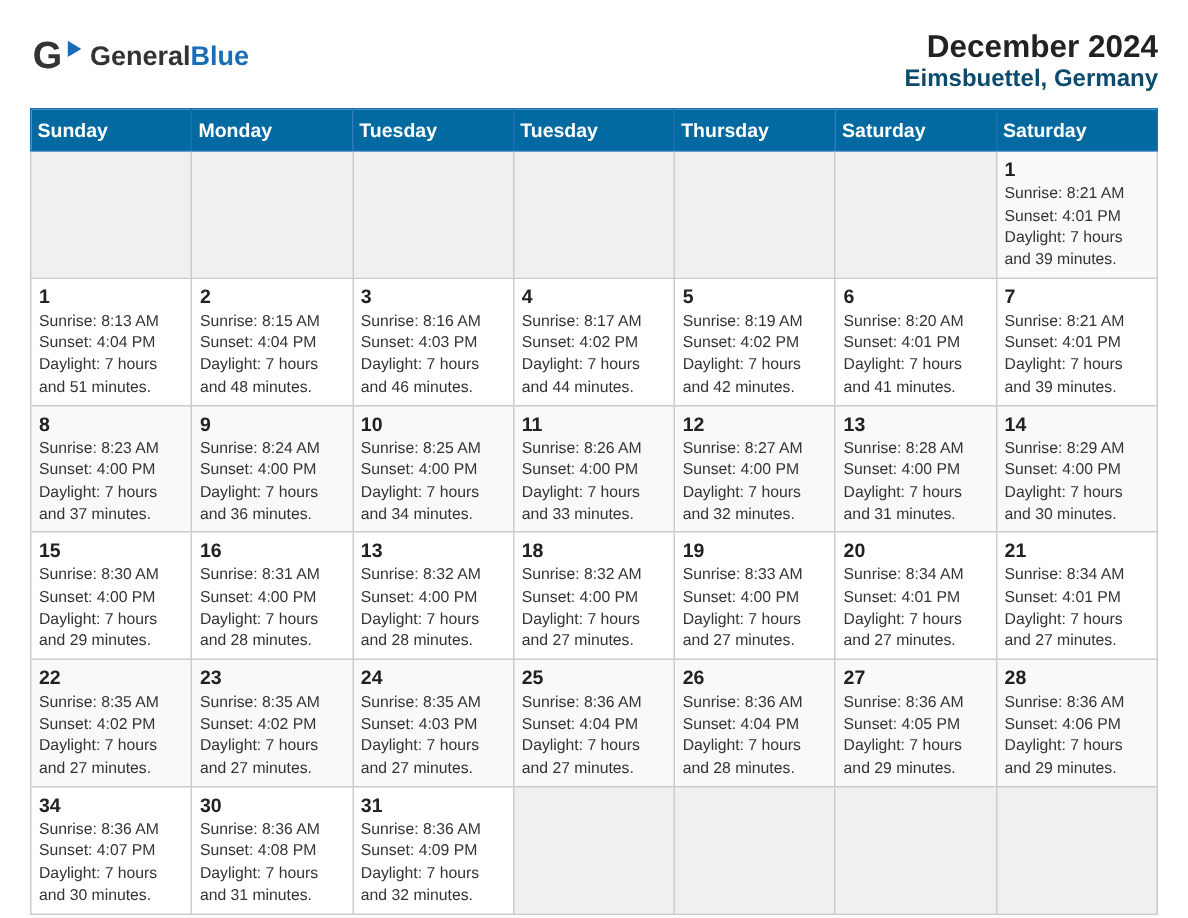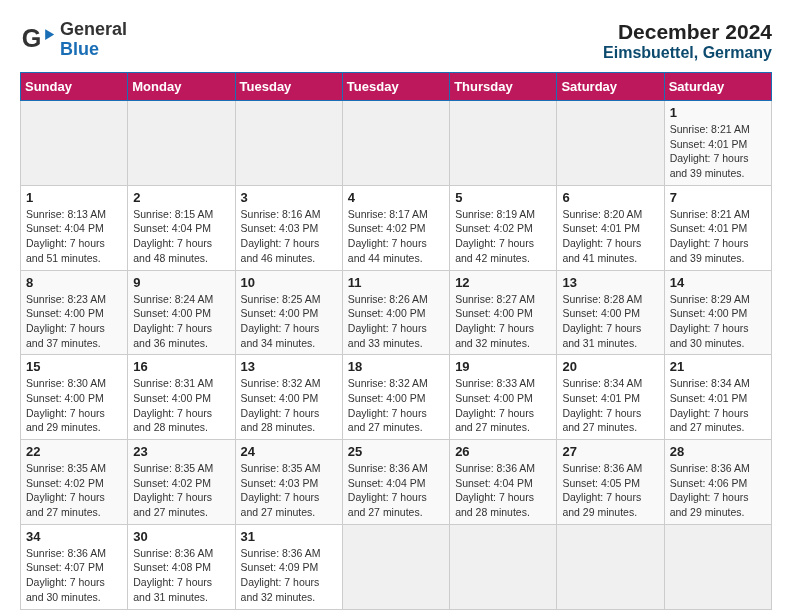--- a/index.html
+++ b/index.html
@@ -16,21 +16,21 @@
       align-items: flex-start;
       margin-bottom: 10px;
     }
     .logo {
       display: flex;
       align-items: center;
       gap: 4px;
     }
     .logo-text {
       display: flex;
-      flex-direction: column;
+      flex-direction: row;
       font-size: 18px;
       font-weight: bold;
       line-height: 1.1;
     }
     .logo-text span:first-child { color: #333; }
     .logo-text span:last-child { color: #1a6eb5; }
     .logo-icon {
       width: 36px;
       height: 36px;
     }
@@ -46,21 +46,21 @@
       font-size: 16px;
       font-weight: bold;
       color: #0c4a6e;
     }
     table {
       width: 100%;
       border-collapse: collapse;
       font-size: 11px;
     }
     thead tr th {
-      background: #be185d;
+      background: #0369a1;
       color: #fff;
       padding: 6px 4px;
       text-align: left;
       font-size: 13px;
       font-weight: bold;
       border: 1px solid #1a6eb5;
     }
     tbody tr td {
       border: 1px solid #ccc;
       padding: 4px 5px;

